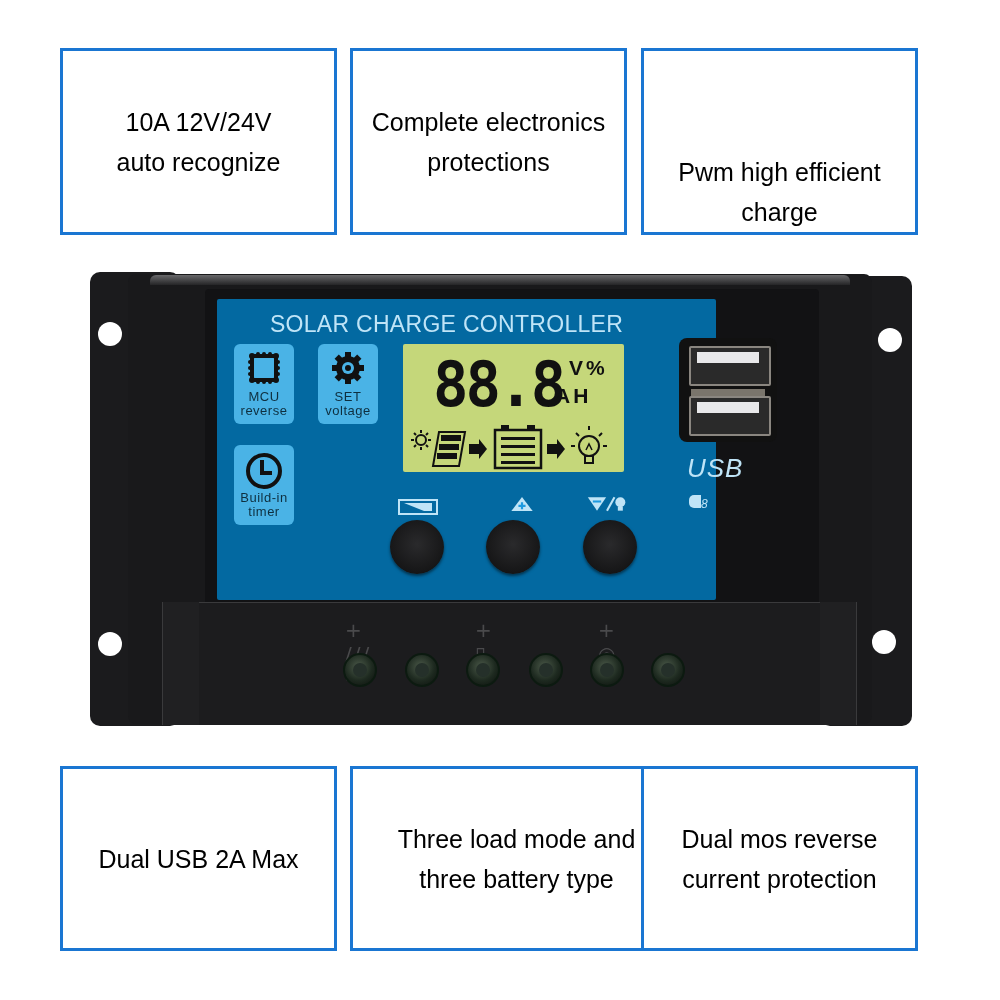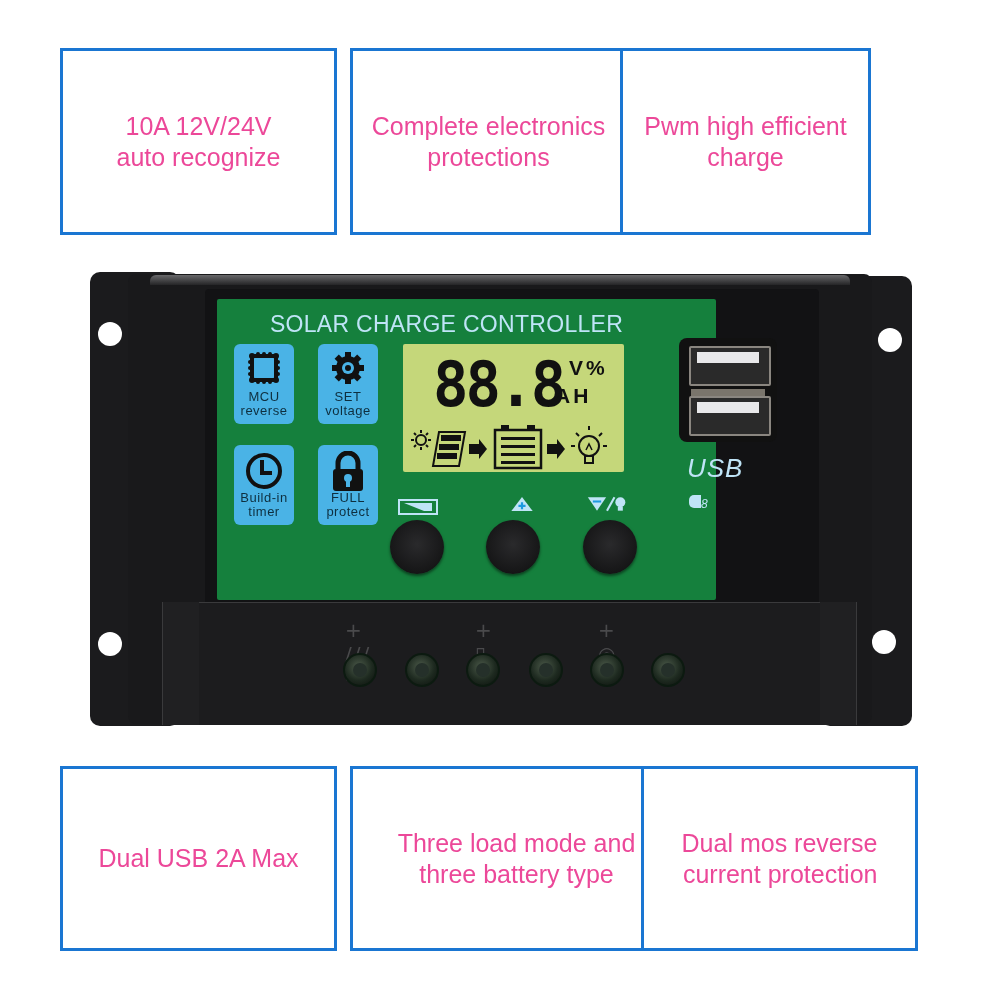--- a/index.html
+++ b/index.html
@@ -1,31 +1,31 @@
 <!DOCTYPE html>
 <html><head>
 <meta charset="utf-8">
 <style>
   html, body { margin: 0; padding: 0; background: #ffffff; }
   body { width: 1000px; height: 1000px; position: relative; overflow: hidden; font-family: "Liberation Sans", sans-serif; }
   .feature-box {
     position: absolute; box-sizing: border-box; border: 3px solid #1a76d2; background: #fff;
     display: flex; align-items: center; justify-content: center; text-align: center;
-    color: #ec4899; font-size: 25px; line-height: 31px; font-family: "Liberation Sans", sans-serif;
+    color: #000000; font-size: 25px; line-height: 40px; font-family: "Liberation Sans", sans-serif;
   }
   .feature-box span { white-space: pre-line; }
 
   
   .housing { position: absolute; }
   .flange { position: absolute; background: #1b1b1d; border-radius: 10px; }
   .hole { position: absolute; width: 24px; height: 24px; background: #fff; border-radius: 50%; }
   .body-main { position: absolute; left: 128px; top: 274px; width: 744px; height: 450px; background: #19191b; border-radius: 8px; }
   .top-bevel { position: absolute; left: 150px; top: 275px; width: 700px; height: 10px; background: linear-gradient(#8a8a8c, #2a2a2c); border-radius: 6px 6px 0 0; opacity: 0.7; }
   .inner-frame { position: absolute; left: 205px; top: 289px; width: 614px; height: 320px; background: #121214; border-radius: 4px; }
-  .panel { position: absolute; left: 217px; top: 299px; width: 499px; height: 301px; background: #15803d; border-radius: 2px; }
+  .panel { position: absolute; left: 217px; top: 299px; width: 499px; height: 301px; background: #0369a1; border-radius: 2px; }
   .panel-title { position: absolute; left: 0; top: 12px; width: 100%; text-align: center; padding-right: 40px; box-sizing: border-box; color: #bfe4f7; font-size: 23px; letter-spacing: 0.3px; }
   .tile { position: absolute; width: 60px; height: 80px; background: #4ab3e6; border-radius: 6px; opacity: 1; }
   .tile-icon { position: absolute; left: 0; top: 6px; width: 60px; height: 40px; display:flex; justify-content:center; }
   .tile-label { position: absolute; left: -6px; width: 72px; top: 46px; text-align: center; font-size: 13px; line-height: 14px; color: #0e2f3f; letter-spacing: 0.5px; white-space: pre-line; }
   .lcd { position: absolute; left: 186px; top: 45px; width: 221px; height: 128px; background: #c5d77a; border-radius: 2px; }
   .lcd-digits { position: absolute; left: 30px; top: 4px; font-family: "DejaVu Sans Mono", monospace; font-weight: bold; font-size: 62px; color: #111; letter-spacing: -3px; transform: scaleX(0.95); transform-origin: left; }
   .lcd-unit { position: absolute; font-family: "Liberation Sans", sans-serif; font-weight: bold; font-size: 21px; color: #111; letter-spacing: 3px; }
   .usb-port { position: absolute; left: 462px; top: 39px; width: 98px; height: 104px; background: #111; border-radius: 8px; }
   .usb-slot { position: absolute; left: 10px; width: 78px; height: 36px; background: #2a2a2a; border: 2px solid #8a8680; border-radius: 2px; }
   .usb-slot .tongue { position: absolute; left: 6px; top: 4px; width: 62px; height: 11px; background: #e8e8ea; }
@@ -43,21 +43,21 @@
 <body>
 
 <div class="feature-box" style="left:60px;top:48px;width:277px;height:187px;">
   <span>10A 12V/24V
 auto recognize</span>
 </div>
 <div class="feature-box" style="left:350px;top:48px;width:277px;height:187px;">
   <span>Complete electronics
 protections</span>
 </div>
-<div class="feature-box" style="left:620px;top:48px;width:251px;height:187px;">
+<div class="feature-box" style="left:641px;top:48px;width:277px;height:187px;align-items:flex-end;">
   <span>Pwm high efficient
 charge</span>
 </div>
 
 <div class="housing">
   <div class="flange" style="left:90px;top:272px;width:90px;height:454px;"></div>
   <div class="flange" style="left:820px;top:276px;width:92px;height:450px;"></div>
   <div class="hole" style="left:98px;top:322px;"></div>
   <div class="hole" style="left:98px;top:632px;"></div>
   <div class="hole" style="left:878px;top:328px;"></div>
@@ -117,32 +117,20 @@
               <rect x="15" y="2" width="6" height="32" transform="rotate(-45 18 18)"></rect>
               <circle cx="18" cy="18" r="12"></circle>
             </g>
             <circle cx="18" cy="18" r="6" fill="#4ab3e6"></circle>
             <circle cx="18" cy="18" r="3" fill="#111"></circle>
           </svg>
       </div>
       <div class="tile-label">SET
 voltage</div>
     </div>
-    <div class="tile" style="left:101px;top:146px;">
-      <div class="tile-icon">
-        <svg width="40" height="42" viewBox="0 0 40 42">
-            <path d="M10 18 V12 a10 10 0 0 1 20 0 V18" fill="none" stroke="#111" stroke-width="5"></path>
-            <rect x="5" y="18" width="30" height="22" rx="3" fill="#111"></rect>
-            <circle cx="20" cy="27" r="4" fill="#4ab3e6"></circle>
-            <rect x="18" y="28" width="4" height="8" fill="#4ab3e6"></rect>
-          </svg>
-      </div>
-      <div class="tile-label">FULL
-protect</div>
-    </div>
 
     <div class="lcd">
       <div class="lcd-digits">88.8</div>
       <div class="lcd-unit" style="left:166px;top:12px;">V%</div>
       <div class="lcd-unit" style="left:152px;top:40px;">AH</div>
       <svg style="position:absolute;left:6px;top:80px;" width="212" height="46" viewBox="0 0 212 46">
         <g>
             <circle cx="12" cy="16" r="5" fill="none" stroke="#111" stroke-width="2"></circle>
             <g stroke="#111" stroke-width="2">
               <line x1="12" y1="6" x2="12" y2="9"></line>
@@ -245,16 +233,16 @@
   <div class="screw" style="left:651px;"></div>
 </div>
 
 <div class="feature-box" style="left:60px;top:766px;width:277px;height:185px;">
   <span>Dual USB 2A Max</span>
 </div>
 <div class="feature-box" style="left:350px;top:766px;width:333px;height:185px;">
   <span>Three load mode and
 three battery type</span>
 </div>
-<div class="feature-box" style="left:641px;top:766px;width:277px;height:185px;text-align:right;">
+<div class="feature-box" style="left:641px;top:766px;width:277px;height:185px;">
   <span>Dual mos reverse
 current protection</span>
 </div>
 
 </body></html>

